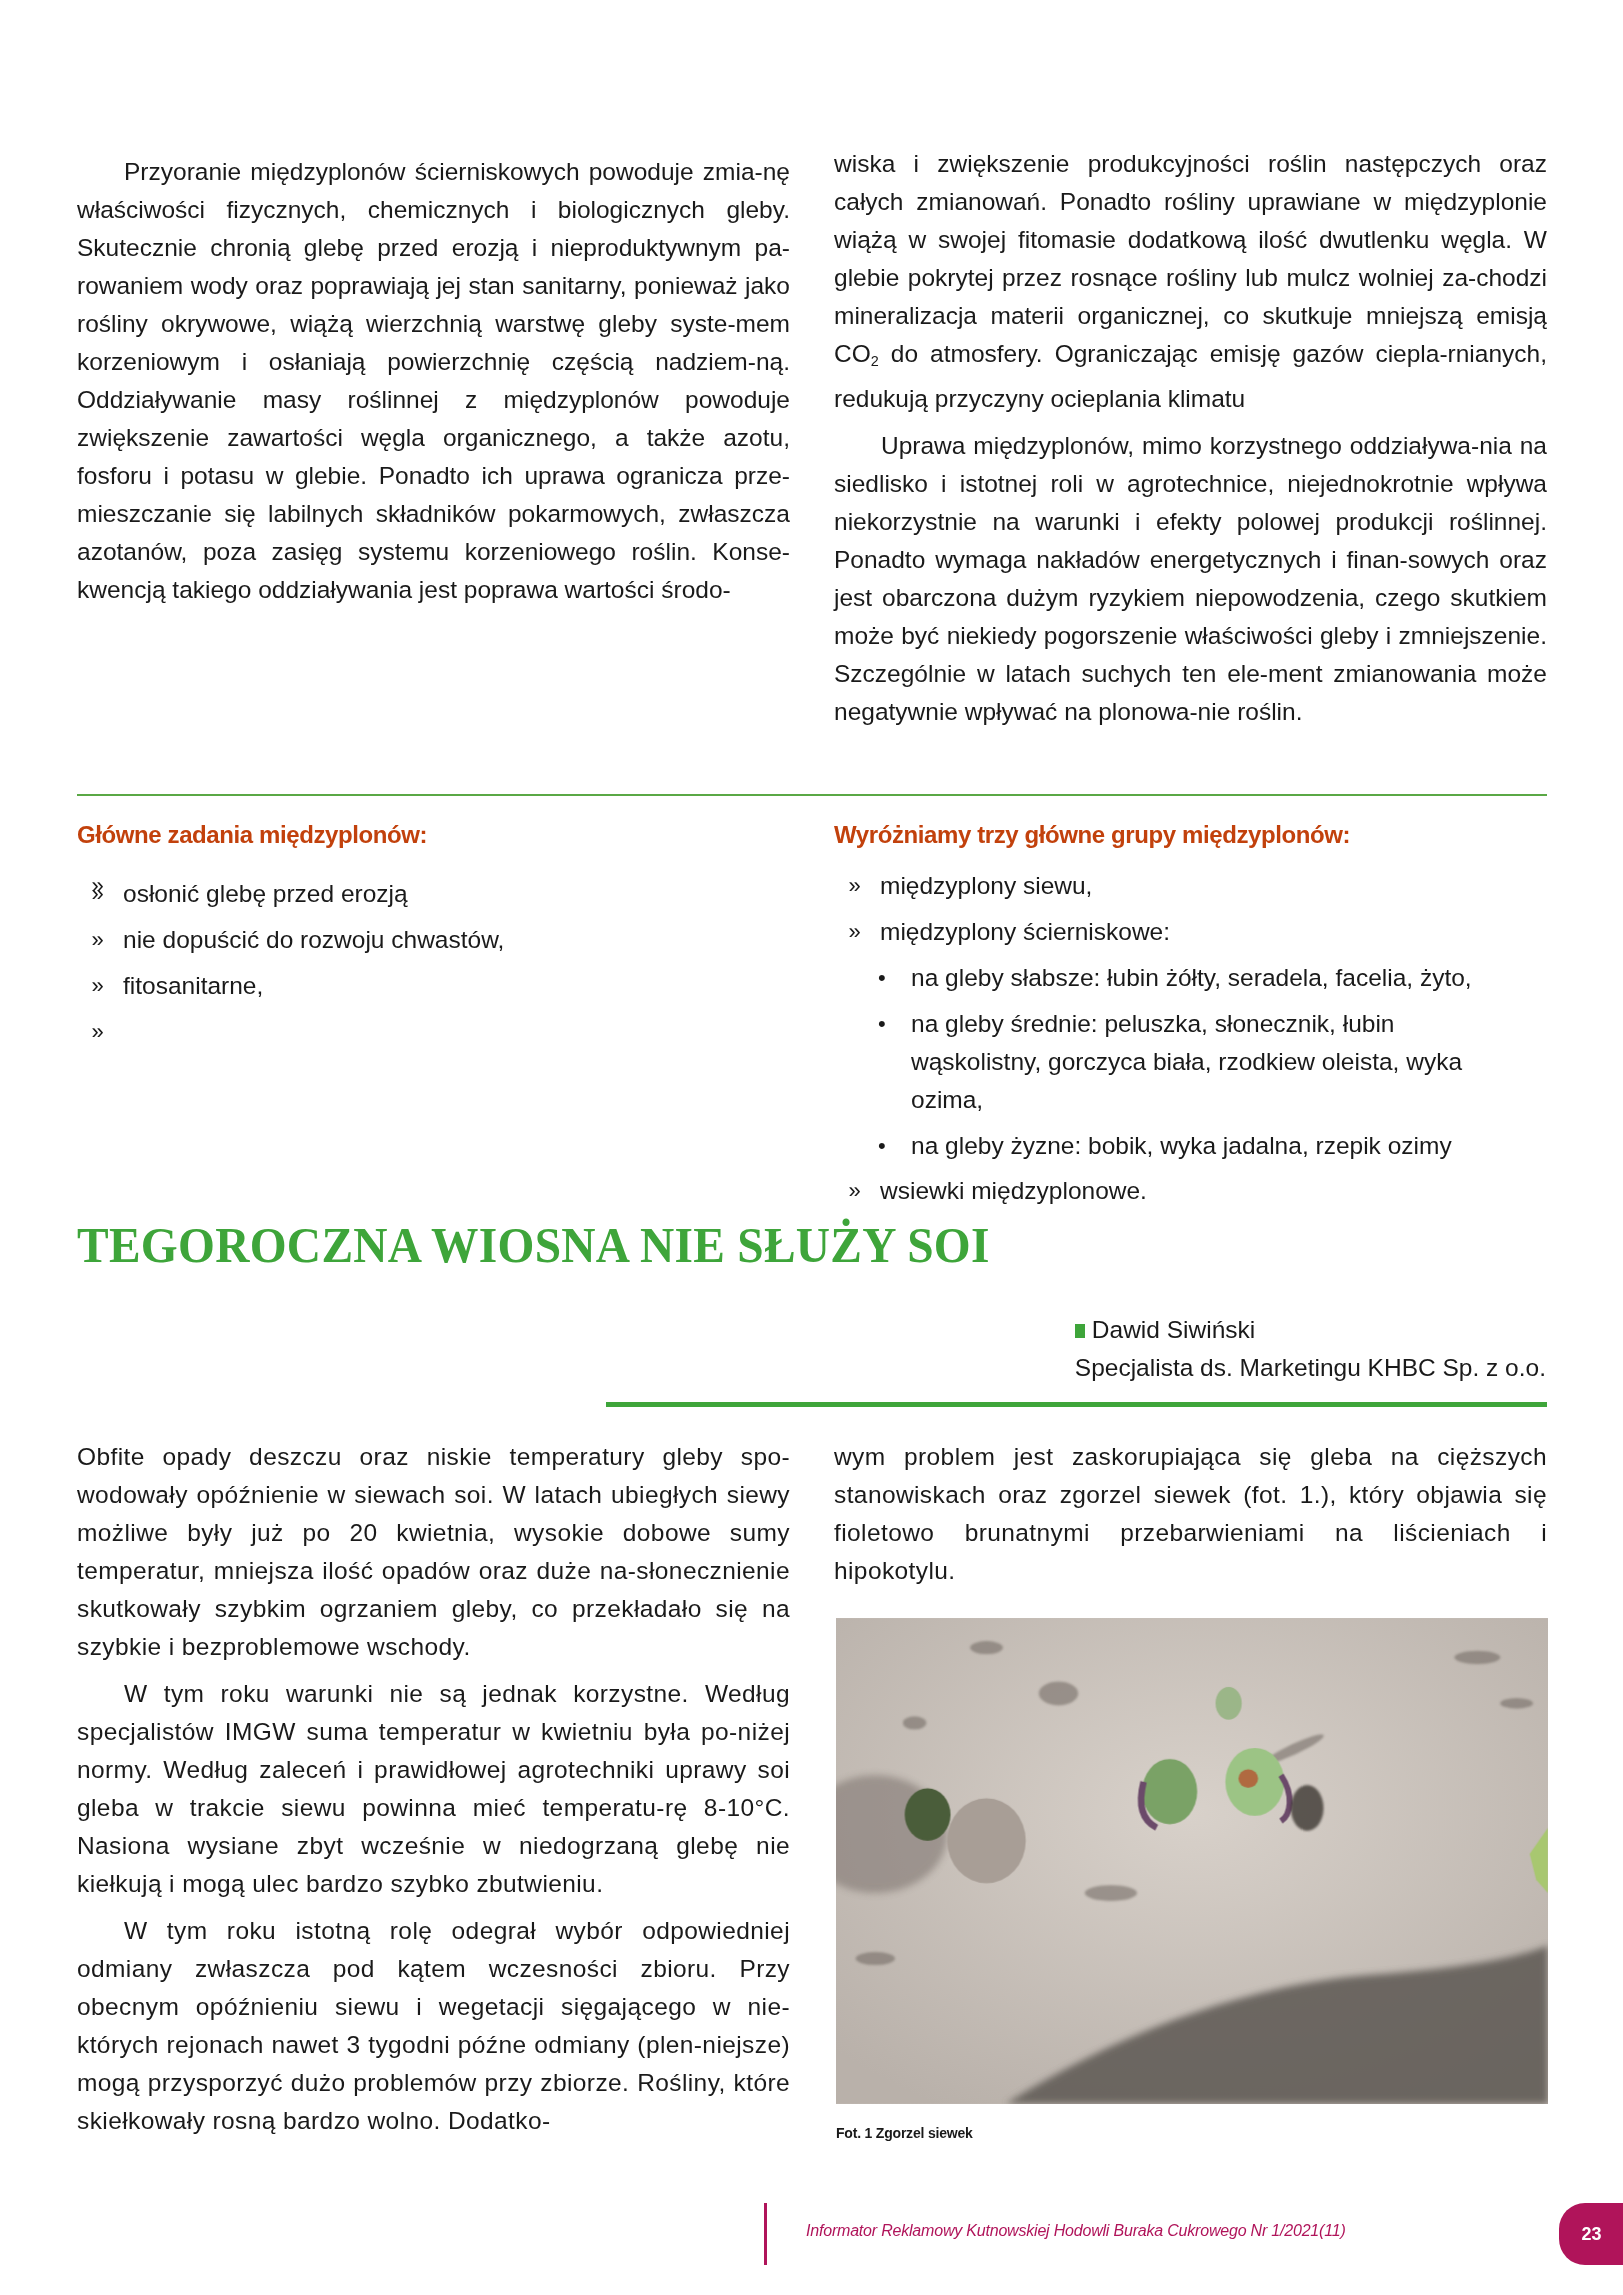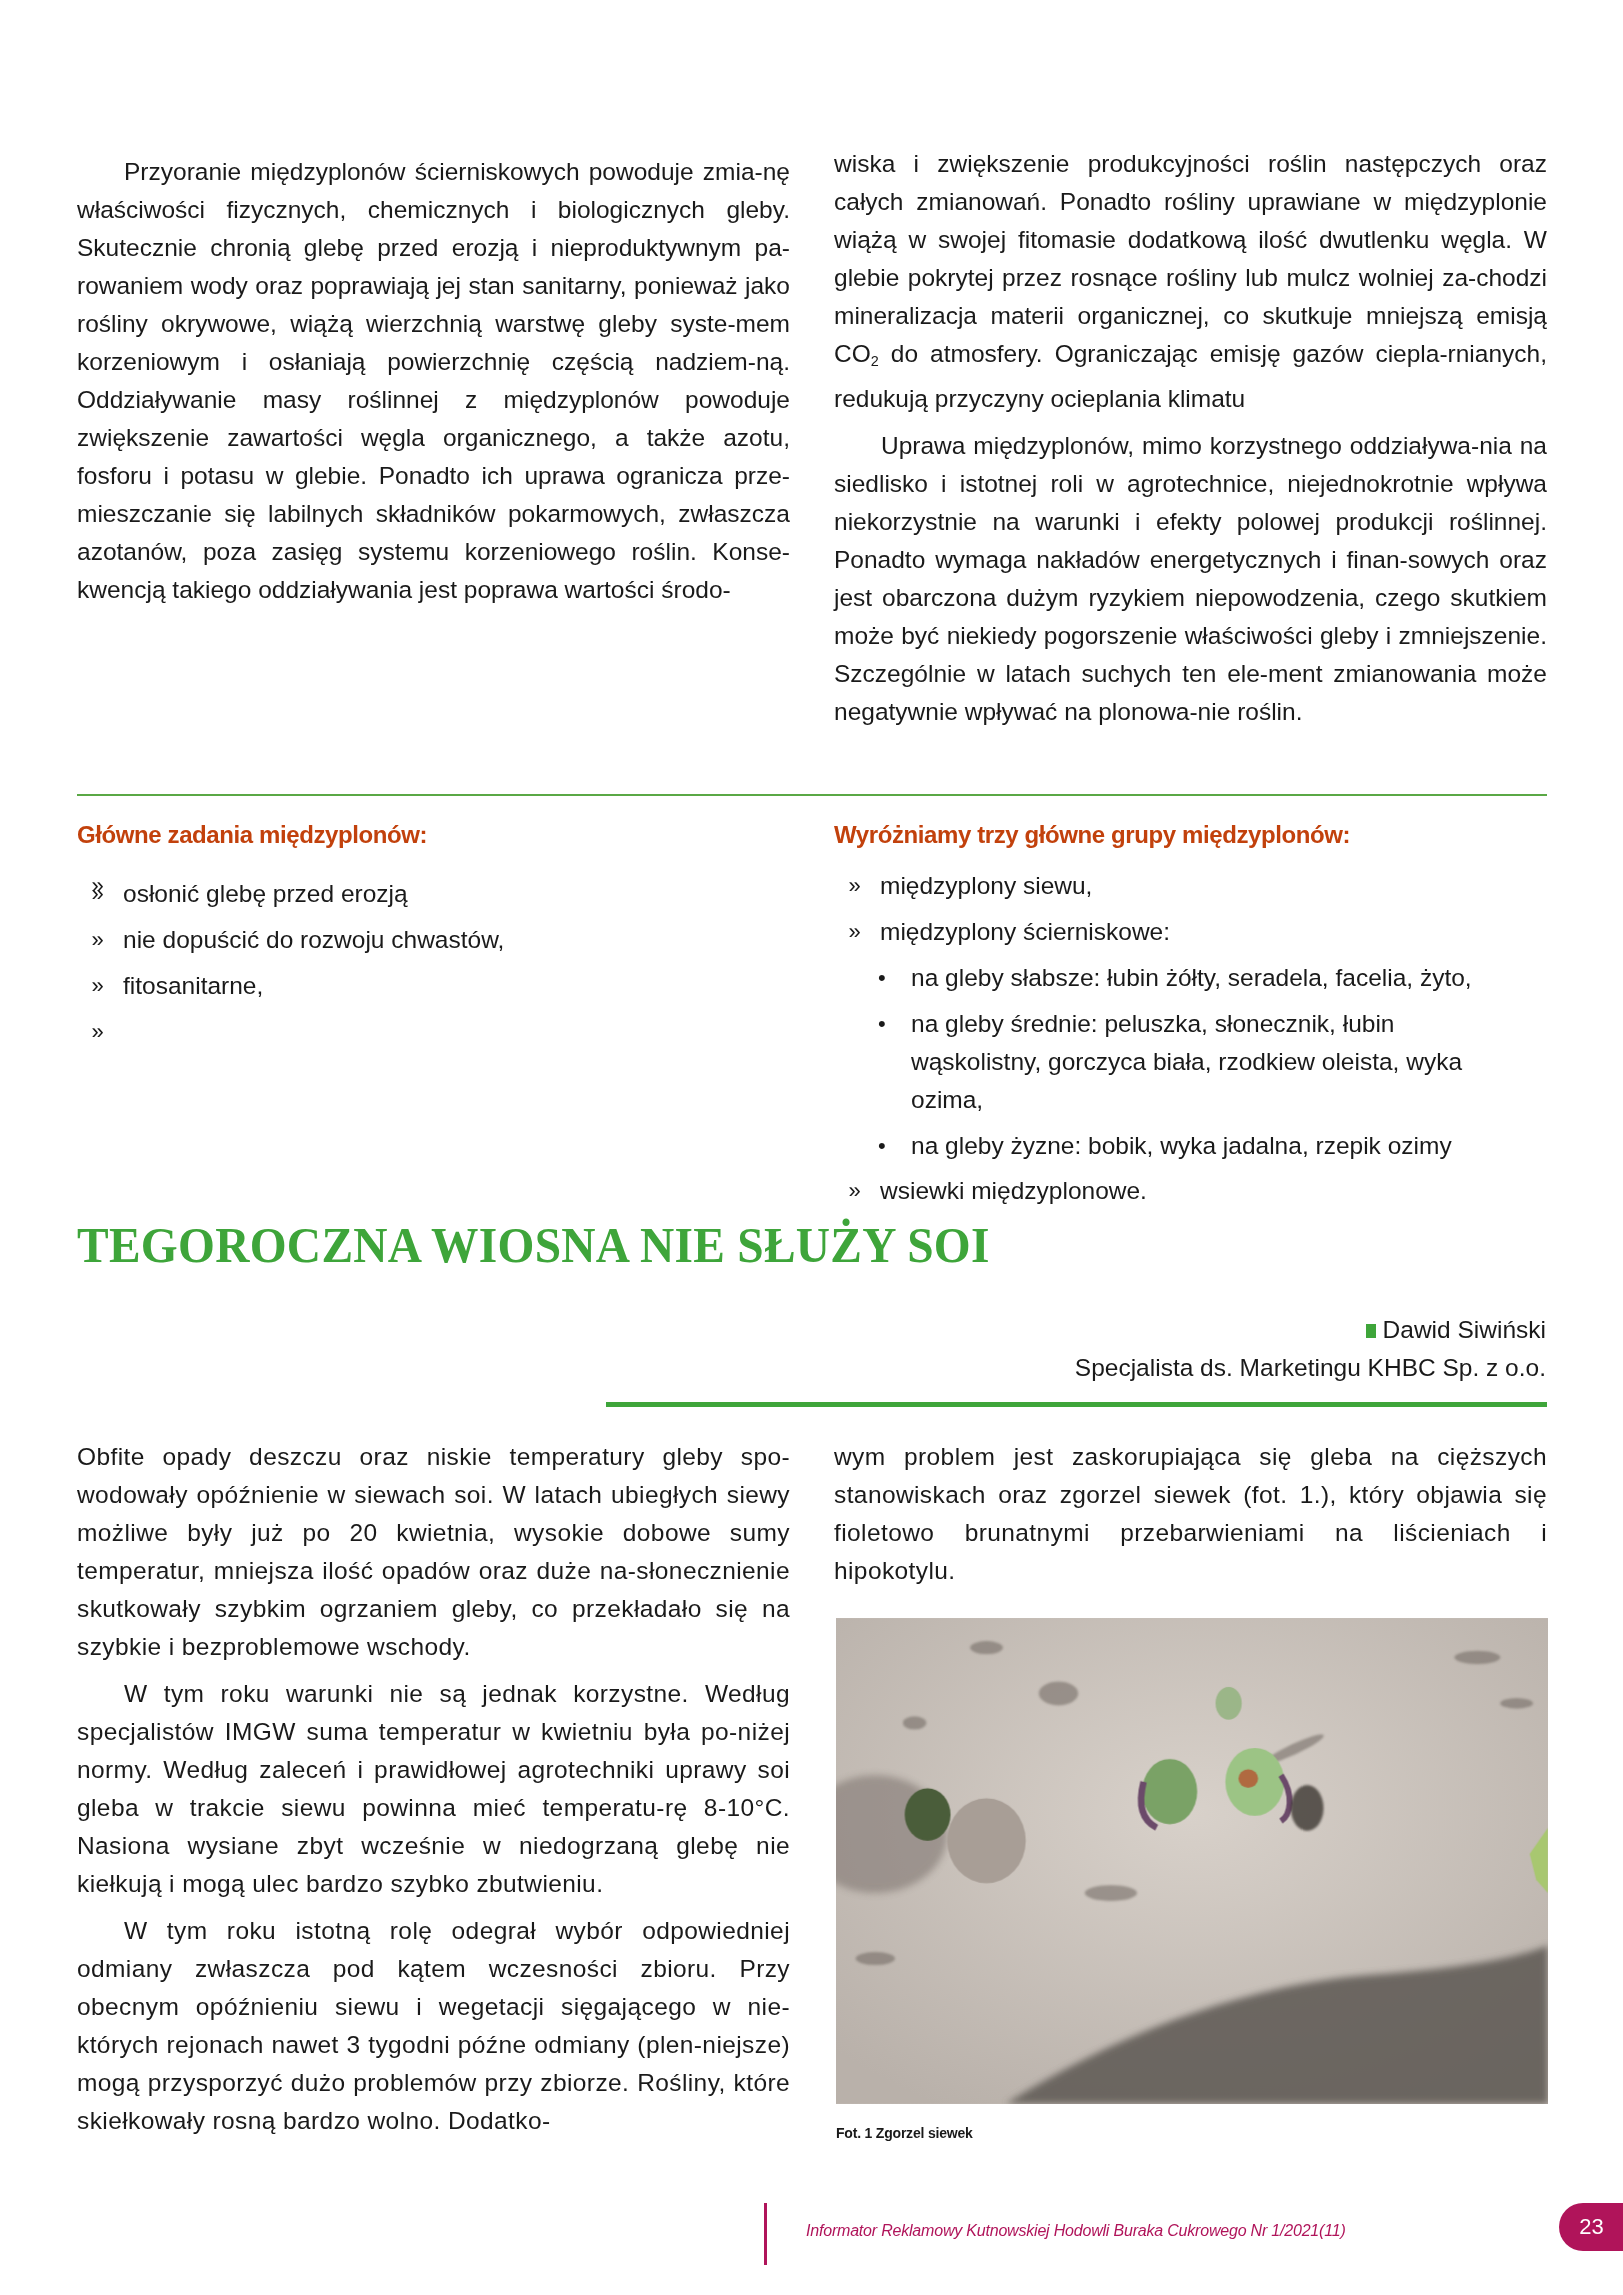--- a/index.html
+++ b/index.html
@@ -15,31 +15,31 @@
 
   .box-title { position: absolute; font-size: 24px; font-weight: bold; color: #c2410c; letter-spacing: -0.4px; margin: 0; }
   ul.list { position: absolute; margin: 0; padding: 0; list-style: none; font-size: 24.5px; line-height: 38px; }
   ul.list li { position: relative; padding-left: 46px; margin-bottom: 7.9px; }
   ul.list li .bullet { position: absolute; left: 14.4px; top: 0; font-size: 22px; }
   ul.list li.sub-item { padding-left: 77px; }
   ul.list li.sub-item .bullet { left: 44px; font-size: 22px; }
 
   .headline { position: absolute; left: 77px; top: 1216px; margin: 0; font-family: "Liberation Serif", "DejaVu Serif", serif;
               font-weight: bold; font-size: 51px; color: #3ea53a; letter-spacing: 0.3px; transform: scaleX(0.93); transform-origin: left; }
-  .author { position: absolute; right: 77px; top: 1311px; font-size: 24.5px; line-height: 38px; text-align: right; }
+  .author { position: absolute; right: 77px; top: 1311px; font-size: 24.5px; line-height: 38px; }
   .author .sq { display: inline-block; width: 10.5px; height: 14.4px; background: #3ea53a; margin-right: 6.5px; vertical-align: 0px; }
   .rule-thick { position: absolute; left: 606px; top: 1402px; width: 941px; height: 5.2px; background: #3ea53a; }
 
   .photo { position: absolute; left: 836px; top: 1618px; width: 712px; height: 486px; overflow: hidden; background: #c9c1ba; }
   .caption { position: absolute; left: 836px; top: 2125px; font-size: 14px; font-weight: bold; letter-spacing: -0.2px; }
 
   .footer-rule { position: absolute; left: 764px; top: 2203px; width: 2.6px; height: 62px; background: #b0145a; }
   .footer-text { position: absolute; left: 806px; top: 2222px; font-size: 16px; font-style: italic; color: #b0145a; letter-spacing: -0.2px; }
-  .page-badge { position: absolute; left: 1559px; top: 2203px; width: 65px; height: 48px; background: #b0145a;
-                border-radius: 26px 0 0 26px; color: #fff; font-weight: normal; font-size: 22px;
+  .page-badge { position: absolute; left: 1559px; top: 2203px; width: 65px; height: 62px; background: #b0145a;
+                border-radius: 26px 0 0 26px; color: #fff; font-weight: bold; font-size: 18px;
                 display: flex; align-items: center; justify-content: center; }
 </style>
 </head>
 <body>
 
 <div class="col" style="left:77px; top:145px;">
   <p class="indent">Przyoranie międzyplonów ścierniskowych powoduje zmia-nę właściwości fizycznych, chemicznych i biologicznych gleby. Skutecznie chronią glebę przed erozją i nieproduktywnym pa-rowaniem wody oraz poprawiają jej stan sanitarny, ponieważ jako rośliny okrywowe, wiążą wierzchnią warstwę gleby syste-mem korzeniowym i osłaniają powierzchnię częścią nadziem-ną. Oddziaływanie masy roślinnej z międzyplonów powoduje zwiększenie zawartości węgla organicznego, a także azotu, fosforu i potasu w glebie. Ponadto ich uprawa ogranicza prze-mieszczanie się labilnych składników pokarmowych, zwłaszcza azotanów, poza zasięg systemu korzeniowego roślin. Konse-kwencją takiego oddziaływania jest poprawa wartości środo-</p>
 </div>
 
 <div class="col" style="left:834px; top:145px;">

